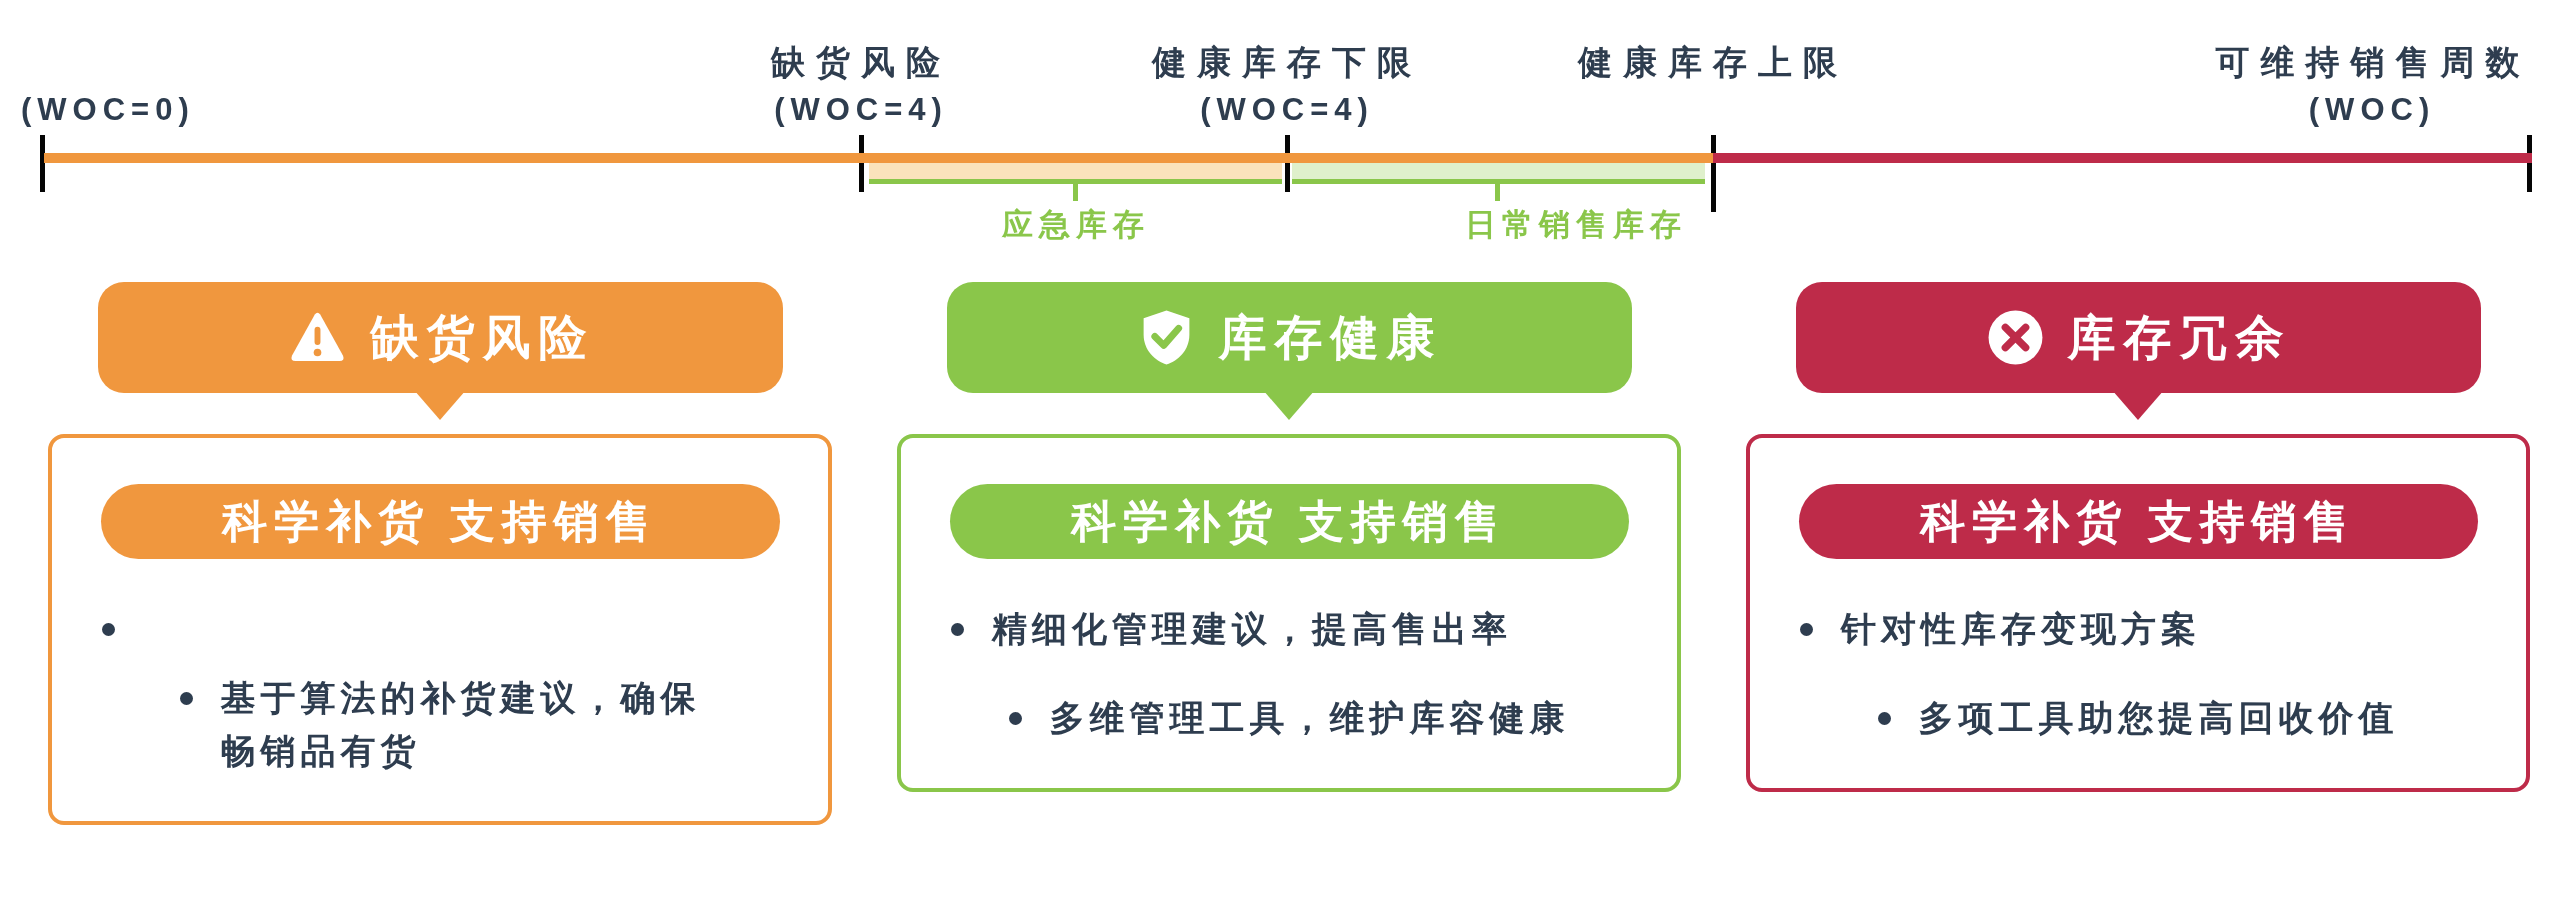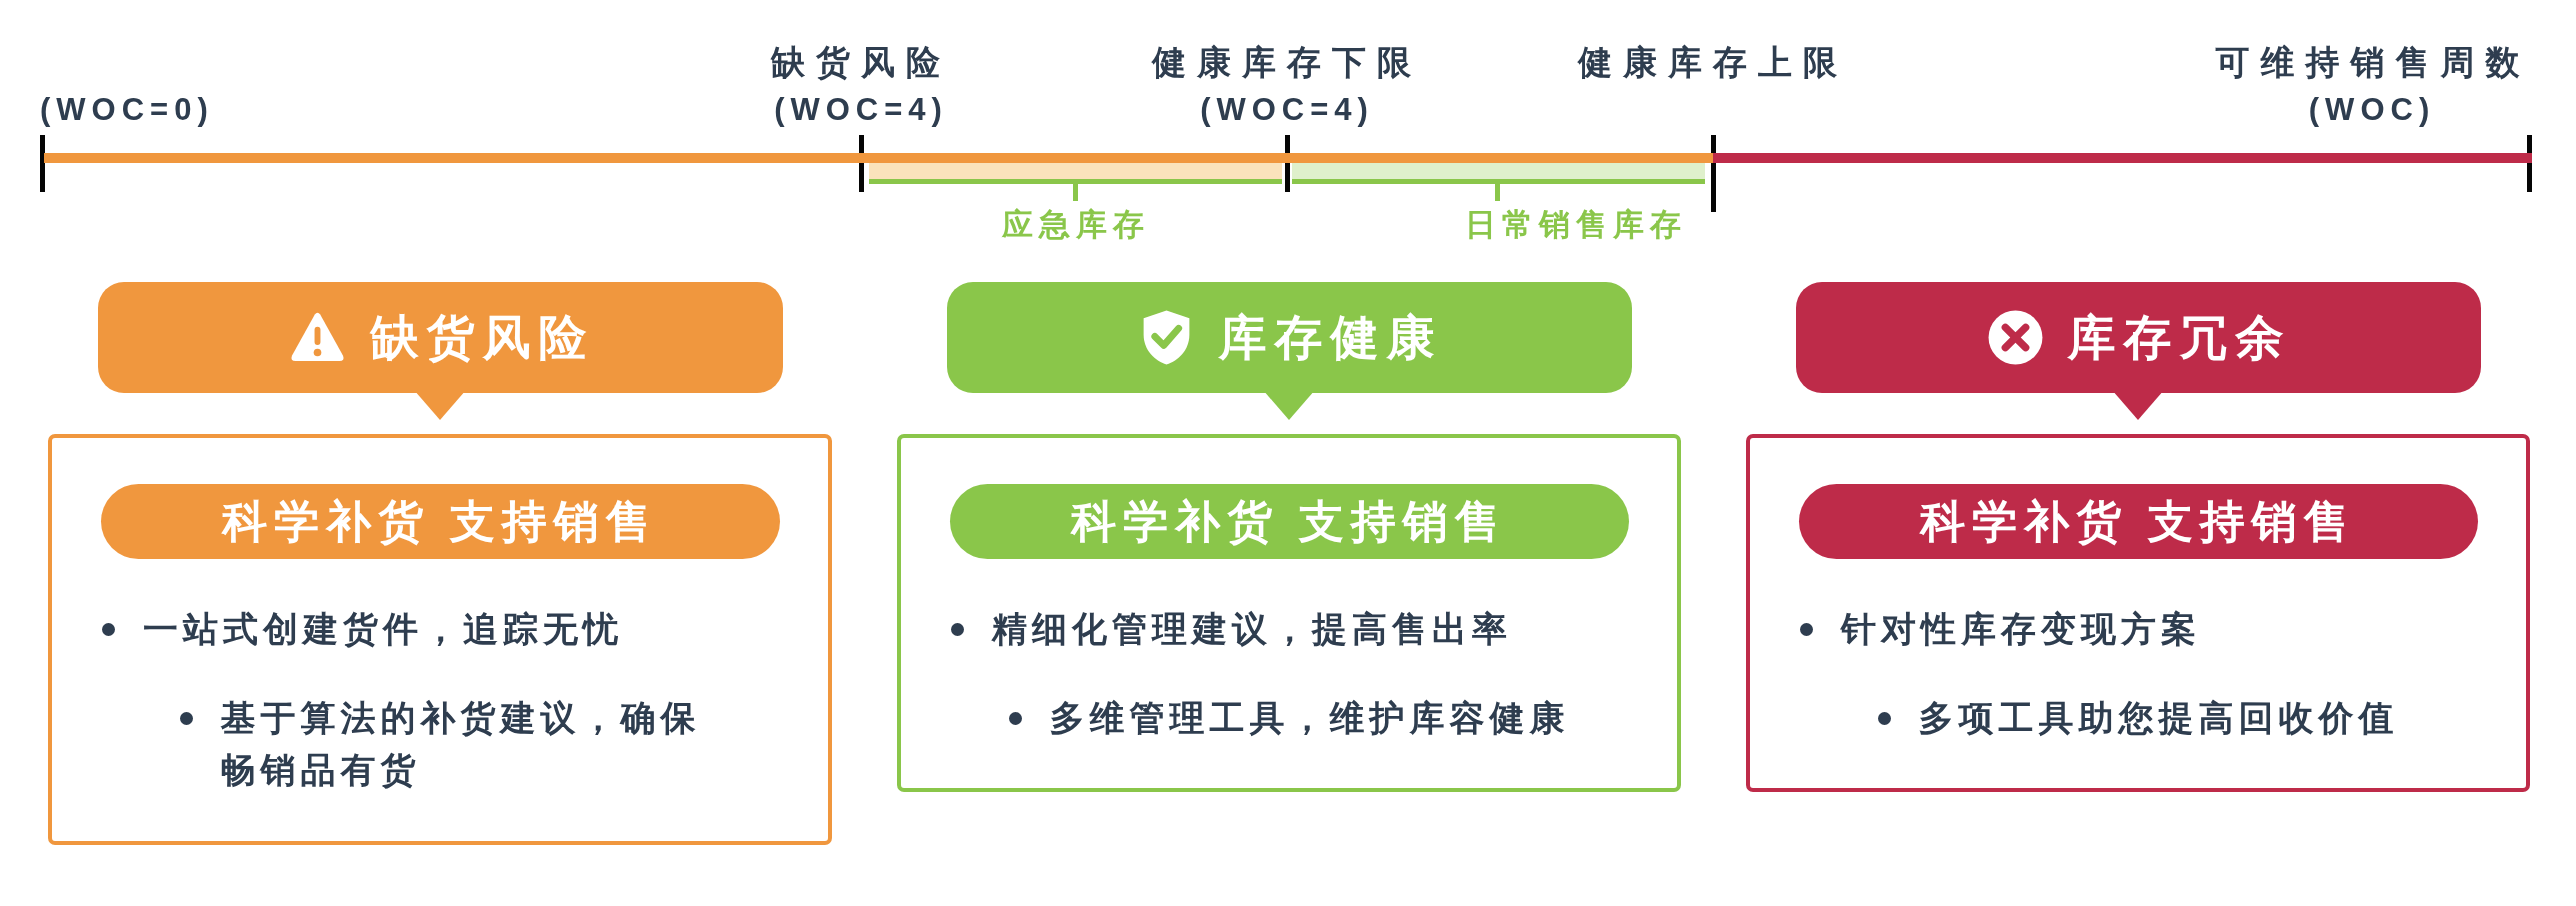--- a/index.html
+++ b/index.html
@@ -9,21 +9,21 @@
     --orange:#F0973E; --orange-light:#FAE3BC;
     --green:#8AC64A; --green-light:#DFF0CB;
     --crimson:#BE2B49; --ink:#2E3D4F;
   }
 
   
   .axis-label { position:absolute; transform:translateX(-50%); font-weight:bold; color:var(--ink);
                 white-space:nowrap; text-align:center; }
   .row1 { top:40px;  font-size:34px; letter-spacing:11px; }
   .row2 { top:92px;  font-size:31px; letter-spacing:6px; }
-  .start-label { left:40px; transform:none; text-align:right; }
+  .start-label { left:21px; transform:none; text-align:right; }
 
   .tick { position:absolute; top:135px; width:5px; height:57px; background:#050505; }
   .tick.tall { height:77px; }
 
   .line { position:absolute; top:153px; height:10px; }
   .seg-orange  { left:44px;   width:1669px; background:var(--orange); }
   .seg-crimson { left:1713px; width:819px;  background:var(--crimson); }
 
   .band { position:absolute; top:163px; height:16px; }
   .band-orange { left:869px;  width:413px; background:var(--orange-light); }
@@ -45,21 +45,21 @@
   .theme-green   { --theme:var(--green); }
   .theme-crimson { --theme:var(--crimson); }
 
   .badge { width:685px; height:111px; margin:0 auto; background:var(--theme); border-radius:26px;
            display:flex; align-items:center; justify-content:center; gap:22px;
            color:#fff; font-size:48px; font-weight:bold; letter-spacing:8px; white-space:nowrap; }
   .badge svg { display:block; flex:0 0 auto; }
   .tail { width:0; height:0; margin:-3px auto 0; border-left:26px solid transparent;
           border-right:26px solid transparent; border-top:30px solid var(--theme); }
 
-  .card { margin-top:14px; background:#fff; border:4px solid var(--theme); border-radius:7px;
+  .card { margin-top:14px; background:#fff; border:4px solid var(--theme); border-radius:16px;
           padding:46px 44px 40px; box-sizing:border-box; }
   .pill { height:75px; max-width:679px; margin:0 auto; background:var(--theme); border-radius:42px;
           display:flex; align-items:center; justify-content:center;
           color:#fff; font-size:45px; font-weight:bold; letter-spacing:7px; white-space:nowrap; }
   .bullets { margin:44px 6px 0; padding:0; list-style:none; }
   .bullets li { display:flex; align-items:flex-start; gap:28px; margin-bottom:36px;
                 color:var(--ink); font-size:35px; font-weight:600; letter-spacing:5px;
                 line-height:1.5; white-space:pre-line; }
   .bullets li:last-child { margin-bottom:4px;justify-content:center; }
   .dot { flex:0 0 auto; width:13px; height:13px; border-radius:50%; background:var(--ink); margin-top:20px; }
@@ -113,21 +113,20 @@
         <circle cx="12" cy="18.1" r="1.55" fill="var(--orange)"></circle>
       </svg>
       <span>缺货风险</span>
     </div>
     <div class="tail"></div>
     <div class="card">
       <div class="pill">科学补货 支持销售</div>
       <ul class="bullets">
         <li>
           <span class="dot"></span>
-          <span>一站式创建货件，追踪无忧</span>
         </li>
         <li>
           <span class="dot"></span>
           <span>基于算法的补货建议，确保
 畅销品有货</span>
         </li>
       </ul>
     </div>
   </div>
 

